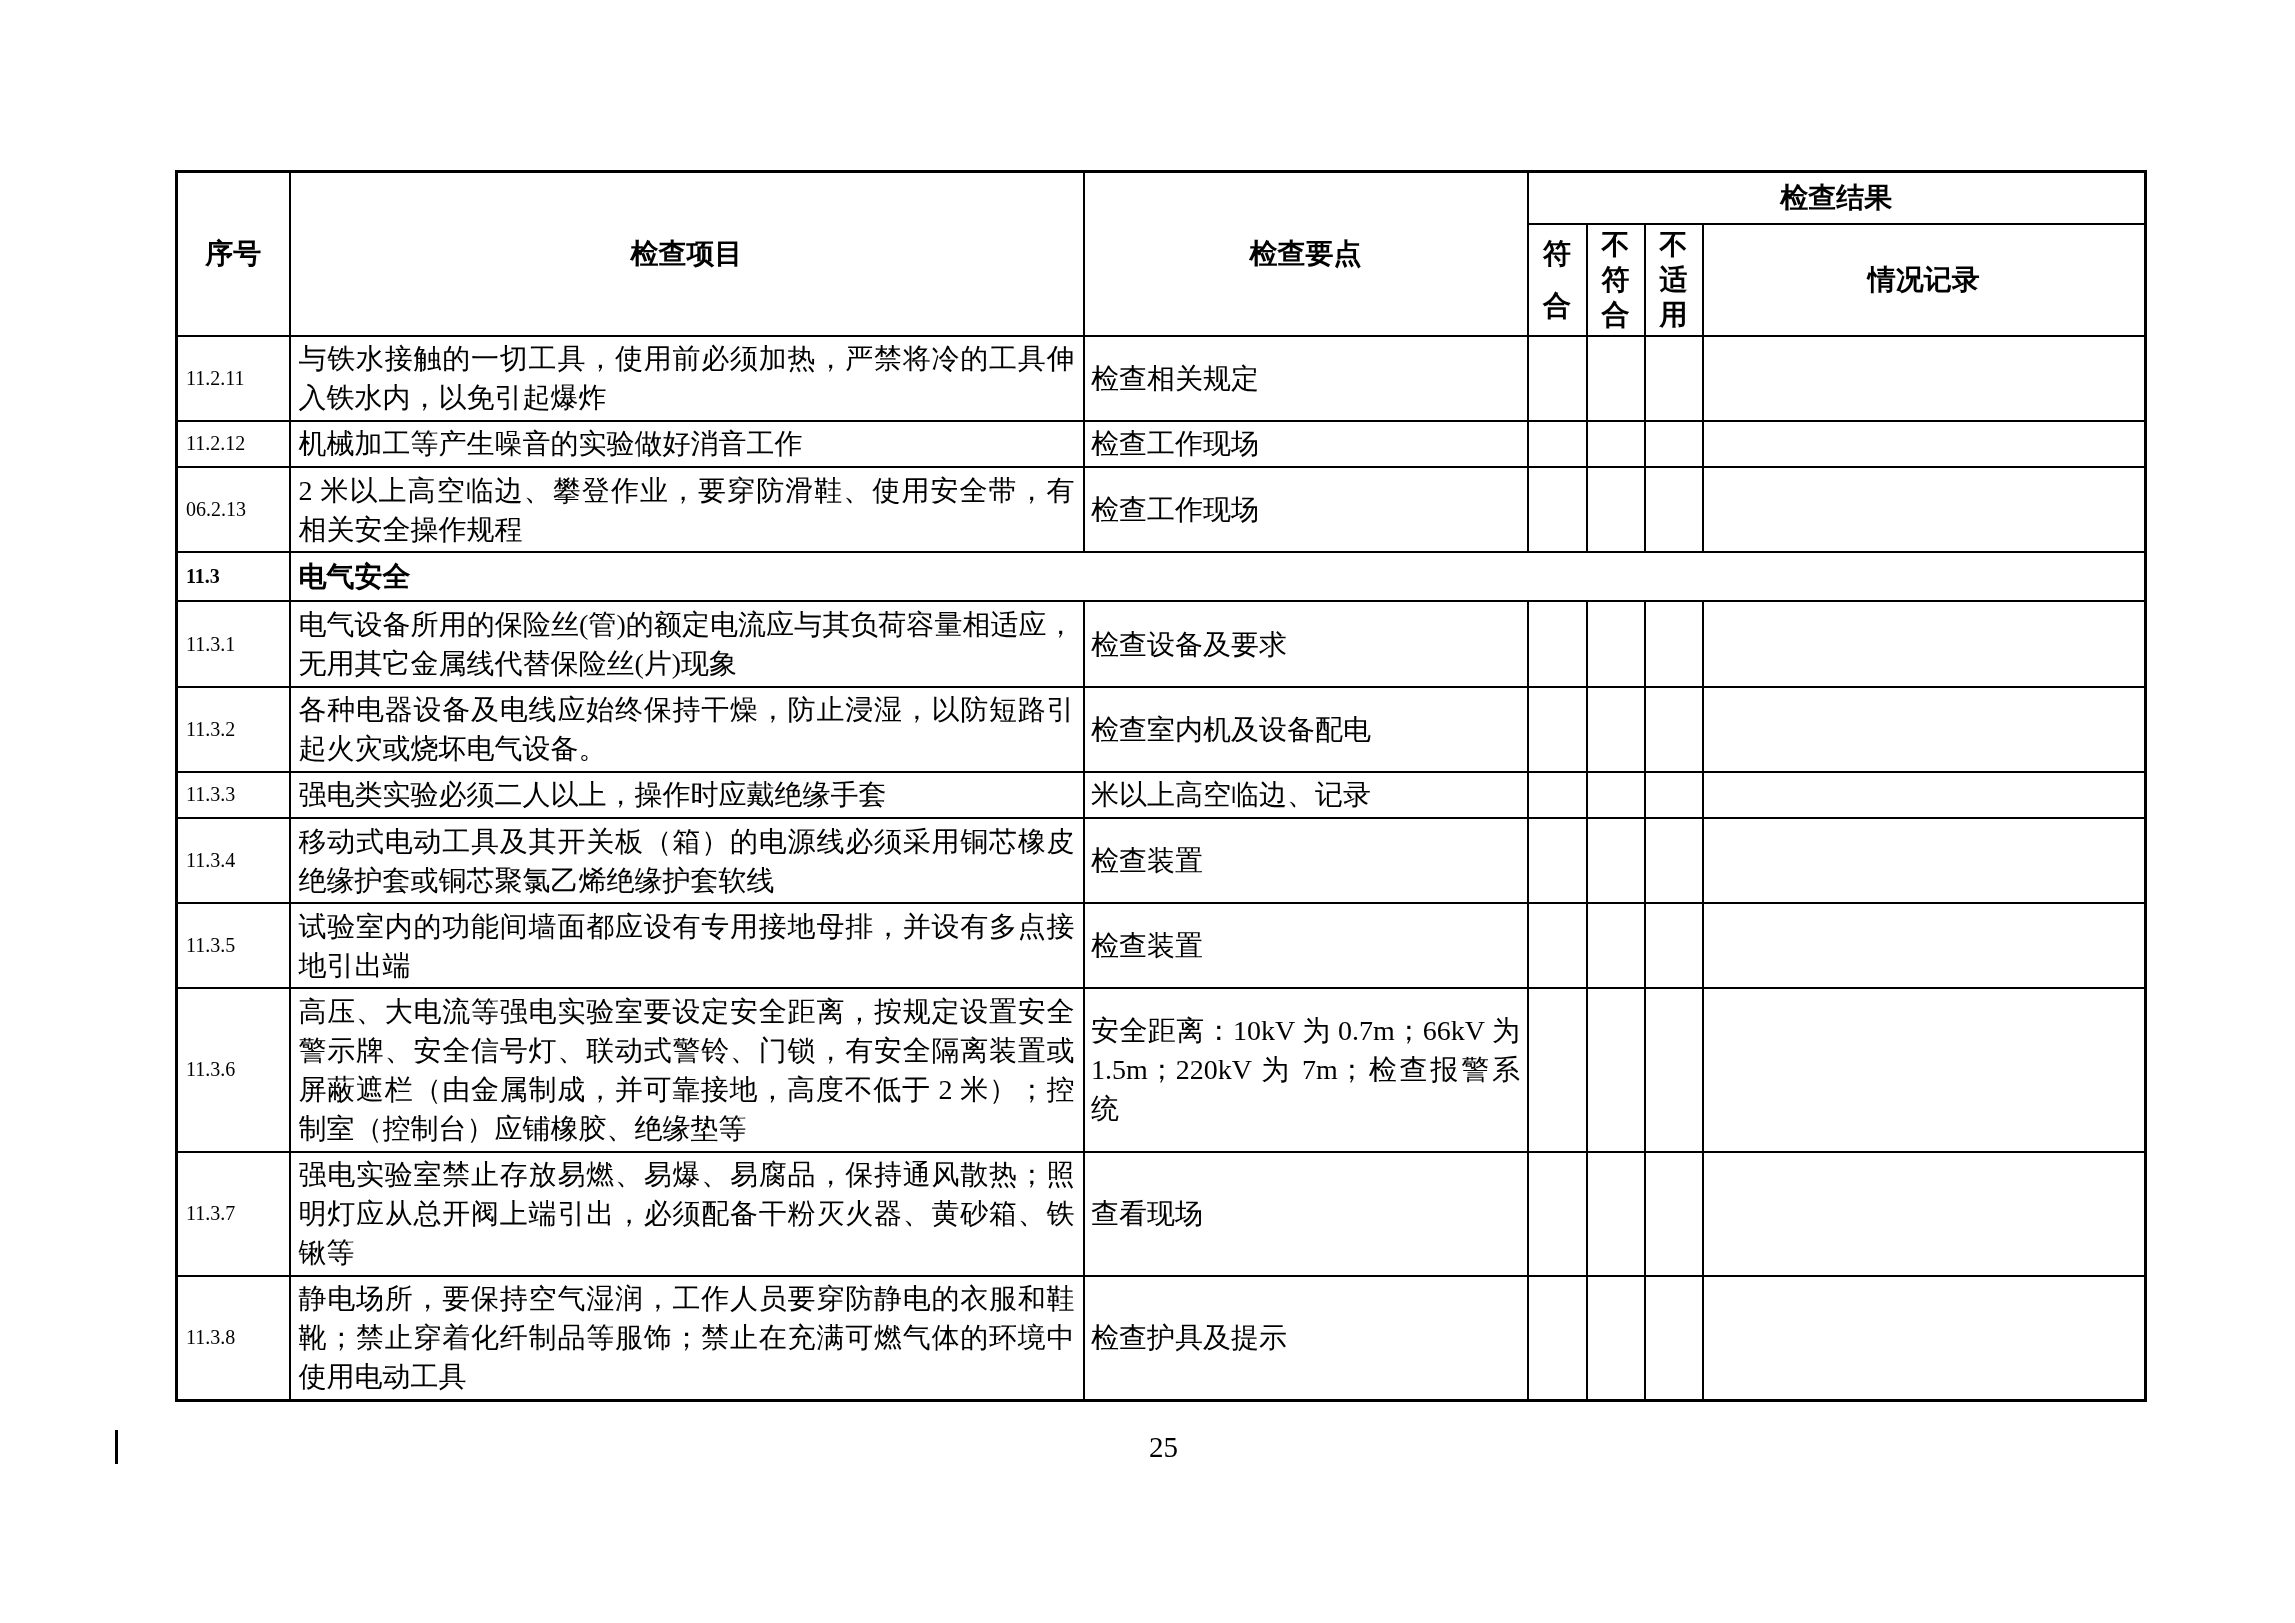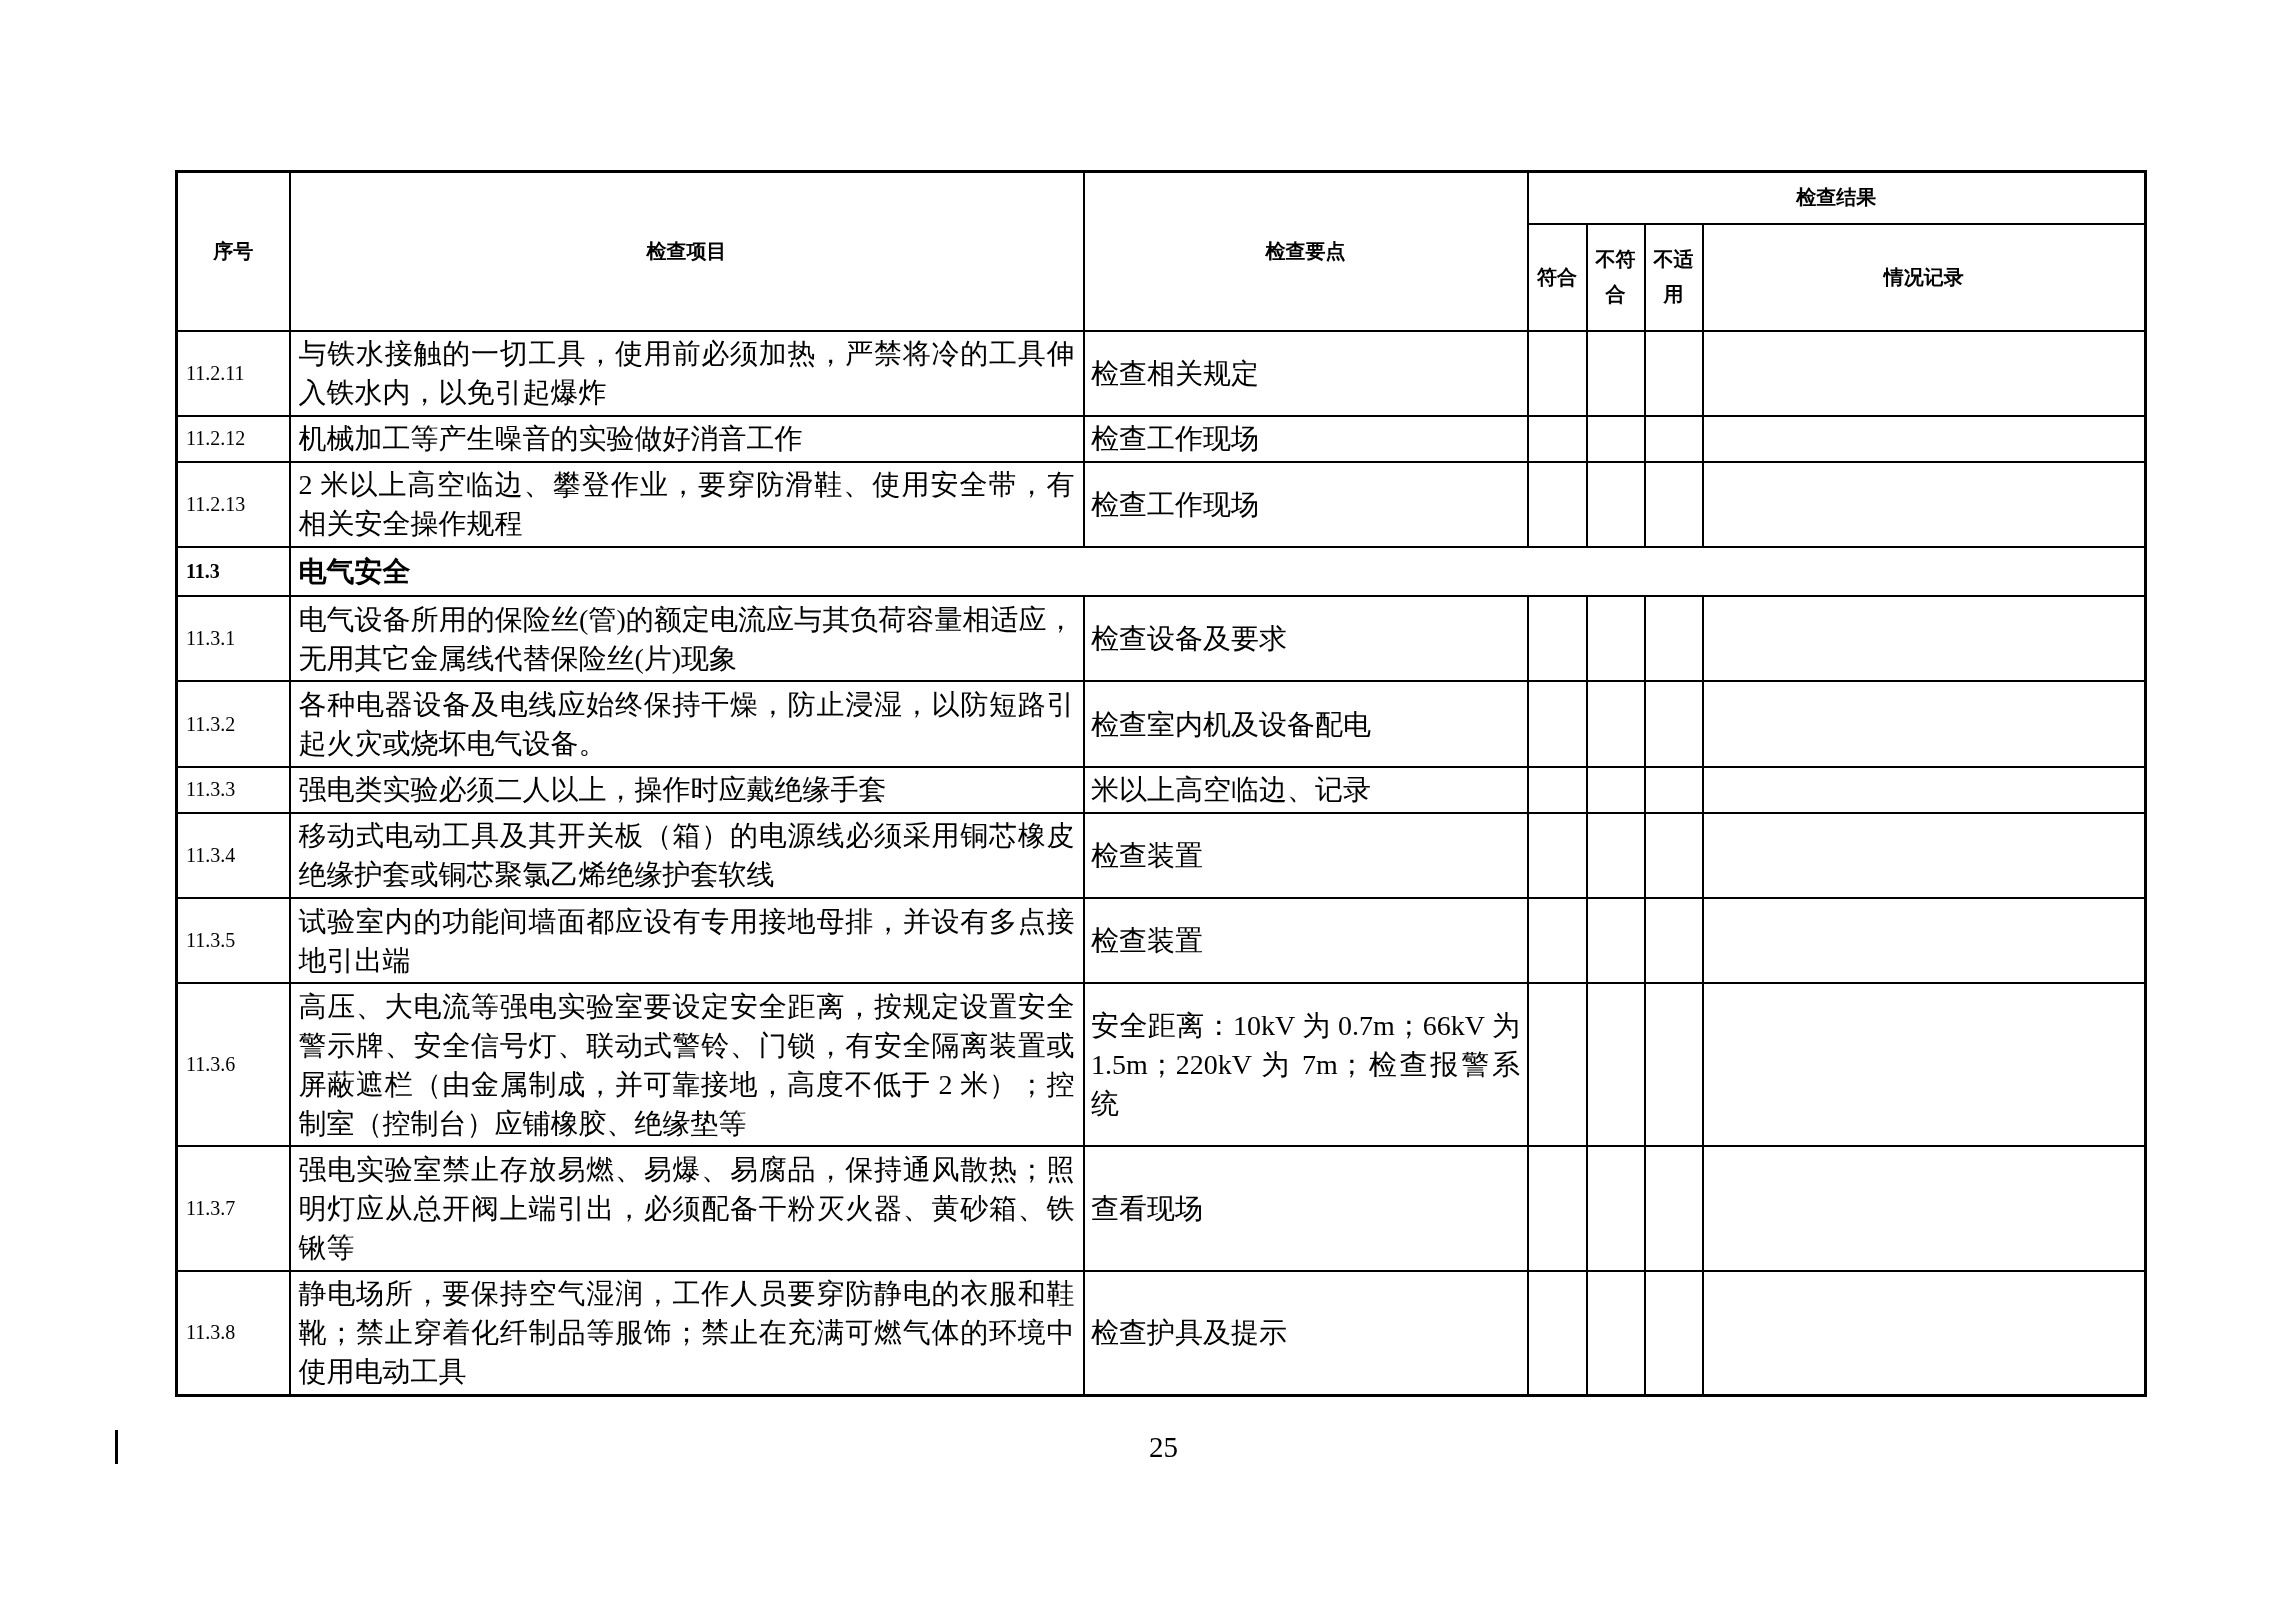--- a/index.html
+++ b/index.html
@@ -26,21 +26,21 @@
     border-top-width: 2.6px;
     border-bottom-width: 2.6px;
     vertical-align: middle;
     font-size: 28px;
     line-height: 39px;
     word-break: break-word;
     overflow: hidden;
   }
   .checklist thead th {
     font-weight: bold;
-    font-size: 20px;
+    font-size: 28px;
     text-align: center;
     padding: 2.6px 3.9px;
   }
   thead tr.result-row { height: 52px; }
   thead tr.sub-row { height: 107px; }
   th.vhead {
     padding: 1.3px 0;
     font-size: 28px;
     word-break: break-all;
     text-align: center;
@@ -123,21 +123,21 @@
         <tr>
           <td class="no-cell">11.2.12</td>
           <td class="item-cell">机械加工等产生噪音的实验做好消音工作</td>
           <td class="keypoint-cell">检查工作现场</td>
           <td class="check-cell"></td>
           <td class="check-cell"></td>
           <td class="check-cell"></td>
           <td class="record-cell"></td>
         </tr>
         <tr>
-          <td class="no-cell">11.2.13</td>
+          <td class="no-cell">06.2.13</td>
           <td class="item-cell">2 米以上高空临边、攀登作业，要穿防滑鞋、使用安全带，有相关安全操作规程</td>
           <td class="keypoint-cell">检查工作现场</td>
           <td class="check-cell"></td>
           <td class="check-cell"></td>
           <td class="check-cell"></td>
           <td class="record-cell"></td>
         </tr>
         <tr class="section-row">
           <td class="no-cell">11.3</td>
           <td class="item-cell" colspan="6">电气安全</td>

